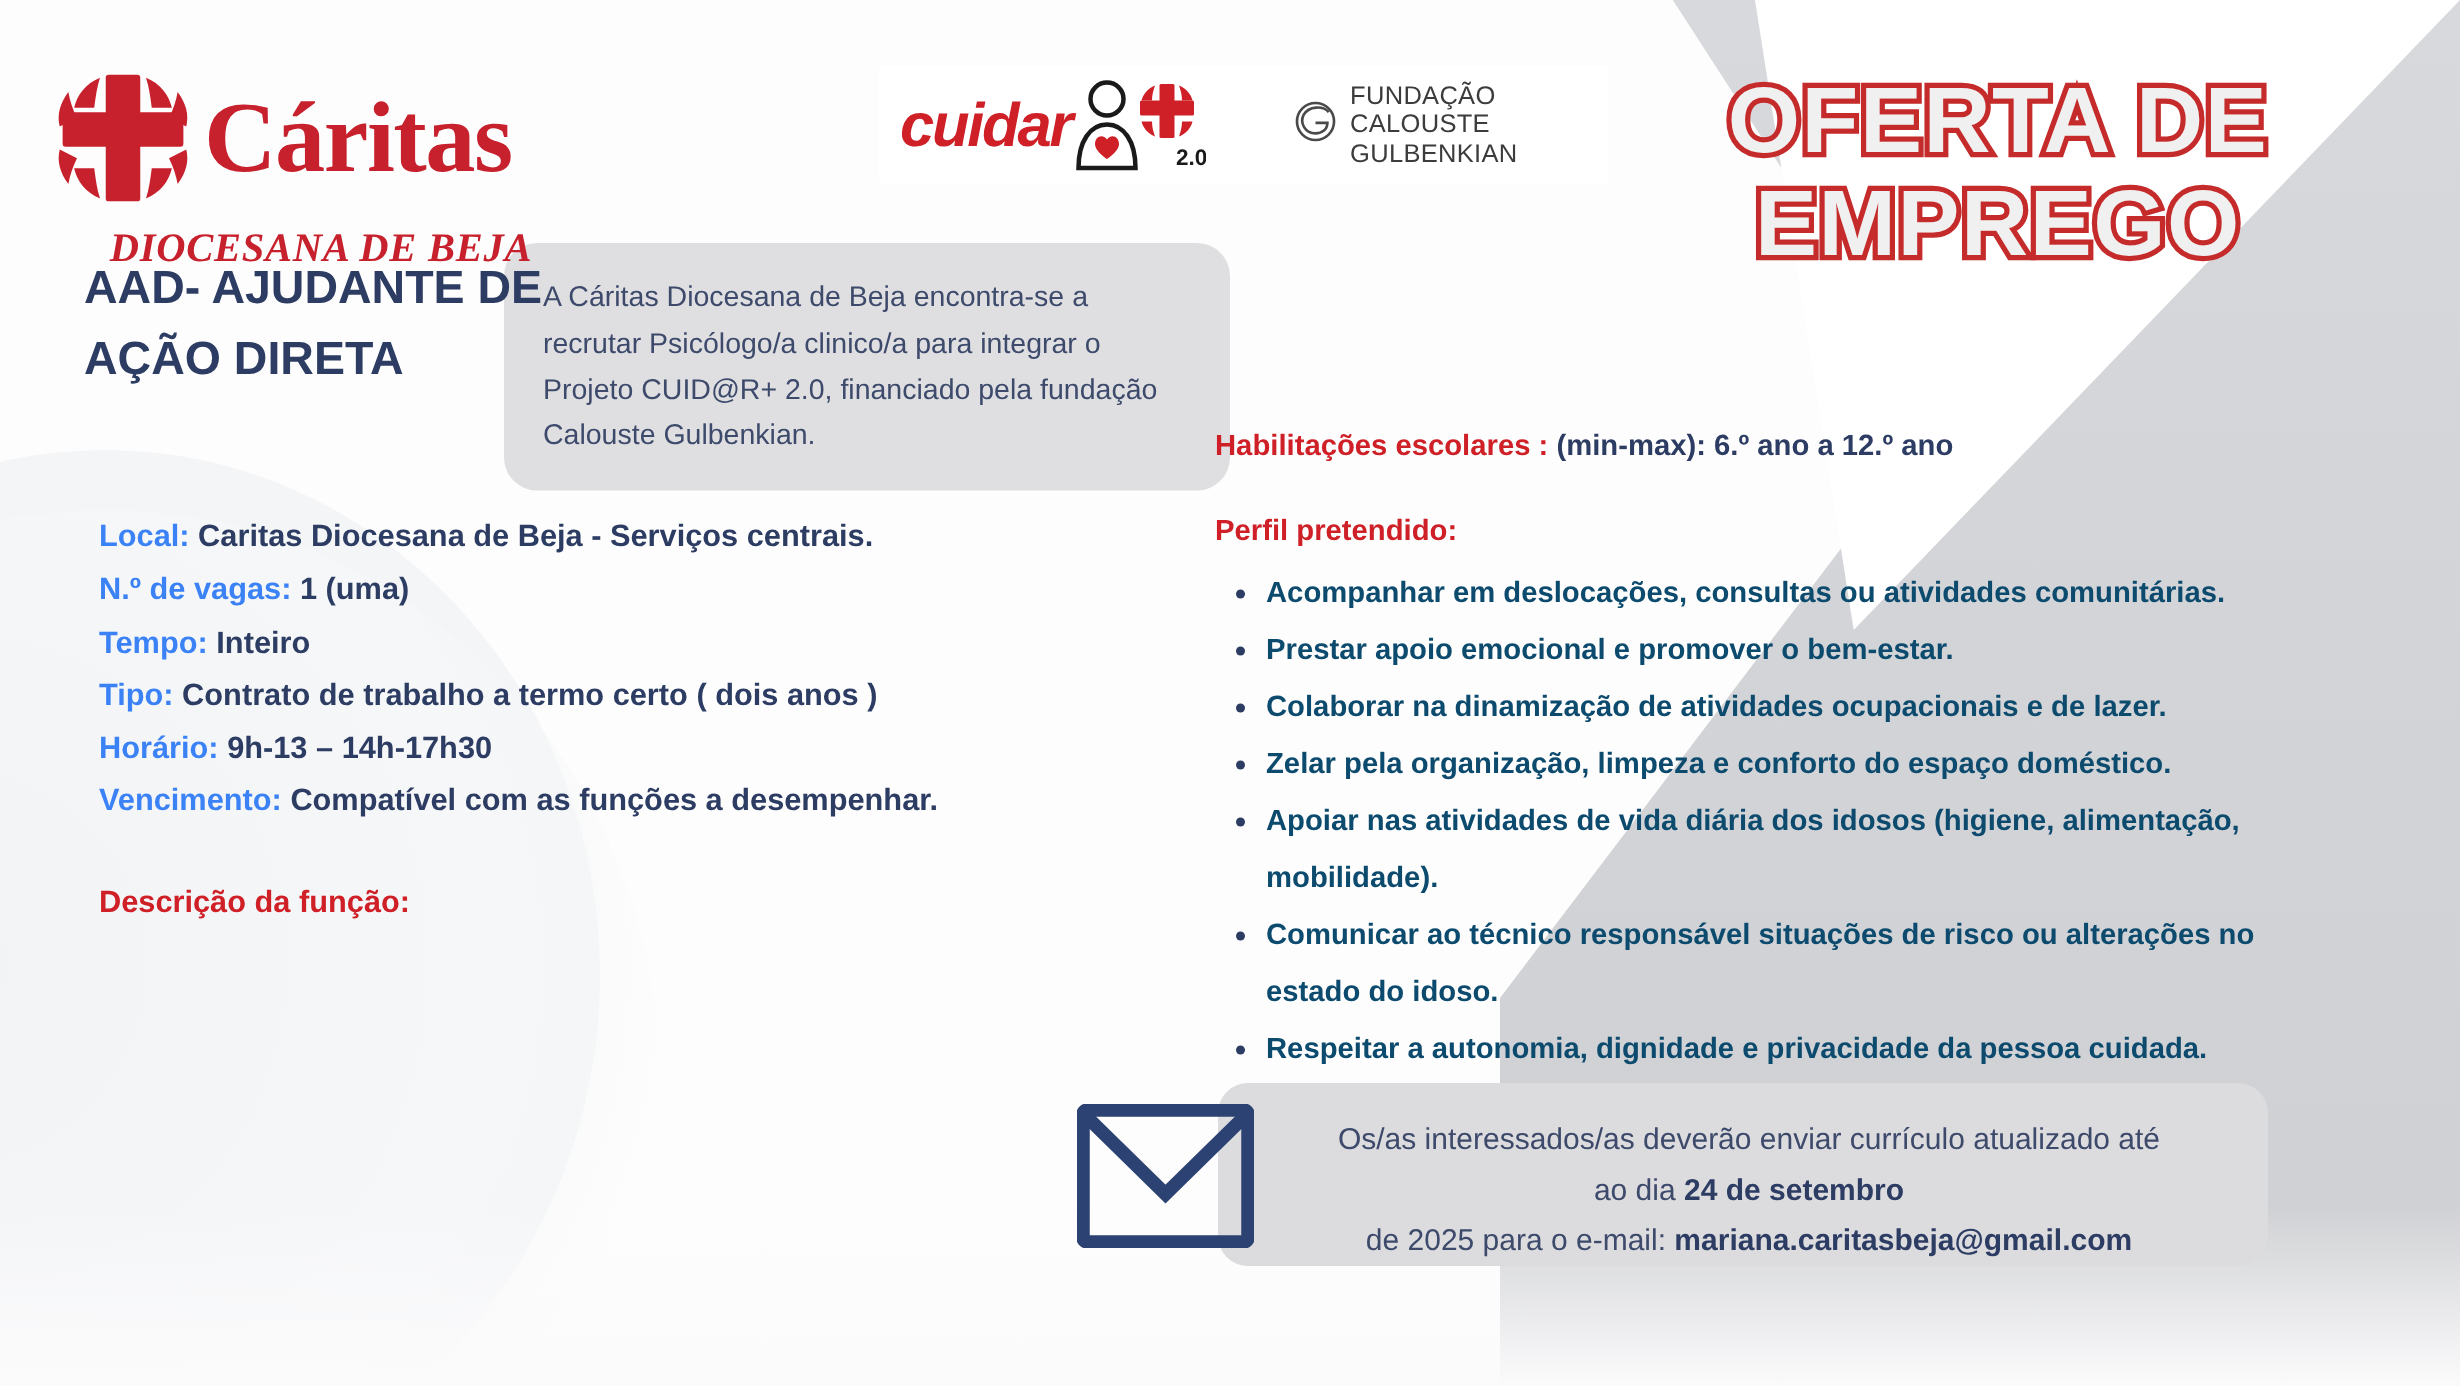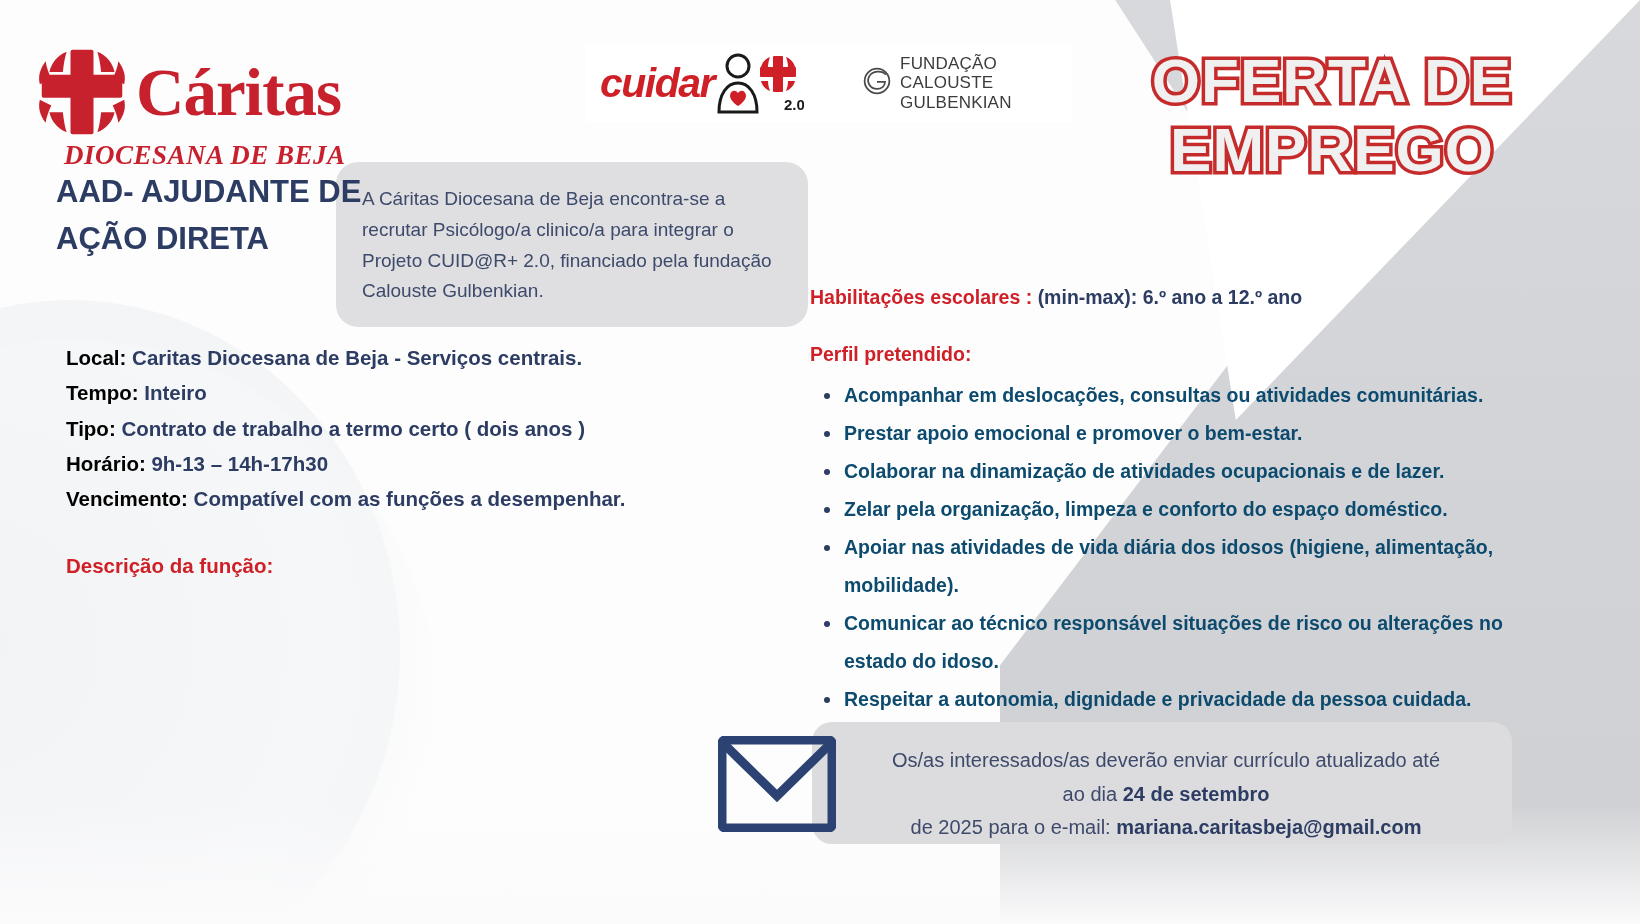--- a/index.html
+++ b/index.html
@@ -44,21 +44,21 @@
   .caritas-cross{width:96px;height:92px;flex:0 0 auto;}
   .caritas-word{
     font-family:"Liberation Serif",serif;
     font-size:67px;line-height:.96;color:#c8212e;font-weight:700;
     letter-spacing:-1px;
   }
   .caritas-sub{
     font-family:"Liberation Serif",serif;
     font-style:italic;font-weight:700;
     font-size:27px;letter-spacing:.5px;color:#c8212e;
-    text-align:left;margin-top:2px;padding-left:30px;
+    text-align:center;margin-top:12px;padding-left:30px;
   }
 
   .partner-band{
     position:absolute;left:586px;top:44px;width:486px;height:78px;
     background:#ffffff;z-index:3;display:flex;align-items:center;
   }
   .cuidar-logo{display:flex;align-items:center;margin-left:14px;}
   .cuidar-text{
     font-family:"Liberation Sans",sans-serif;
     font-weight:700;font-style:italic;font-size:41px;color:#cf2027;
@@ -90,29 +90,29 @@
 
   
   .job-title{
     position:absolute;left:56px;top:168px;width:310px;z-index:3;
     font-weight:700;font-size:31px;line-height:1.52;
     color:#2c3c63;
   }
   .intro-box{
     position:absolute;left:336px;top:162px;width:420px;
     background:#dfdfe1;border-radius:22px;
-    padding:22px 26px 20px 26px;z-index:2;
+    padding:22px 38px 20px 26px;z-index:2;
     color:#3d4a6b;font-size:19px;line-height:1.62;
   }
   .intro-box p{margin:0;}
 
   
   .details{position:absolute;left:66px;top:340px;width:640px;z-index:3;}
   .detail-row{font-size:20.5px;line-height:1.72;font-weight:700;}
-  .lab{color:#000000;}
+  .lab{color:#3b82f6;}
   .val{color:#2c3c63;}
 
   .section-head{
     margin-top:38px;font-size:20.5px;font-weight:700;color:#cf2027;
   }
   .bullets{margin:34px 0 0 0;padding-left:34px;list-style:none;}
   .bullets li{
     position:relative;font-size:20.5px;line-height:1.80;
     font-weight:700;color:#2c3c63;
   }
@@ -231,20 +231,21 @@
   <div class="job-title">AAD- AJUDANTE DE AÇÃO DIRETA</div>
 
   <div class="intro-box">
     <p style="white-space:pre-line;">A Cáritas Diocesana de Beja encontra-se a recrutar Psicólogo/a clinico/a para integrar o
 Projeto CUID@R+ 2.0, financiado pela fundação Calouste Gulbenkian.</p>
   </div>
 
   <div class="details">
     <div id="detail-rows">
         <div class="detail-row"><span class="lab">Local:</span><span class="val"> Caritas Diocesana de Beja - Serviços centrais.</span></div>
+        <div class="detail-row"><span class="lab">N.º de vagas:</span><span class="val"> 1 (uma)</span></div>
         <div class="detail-row"><span class="lab">Tempo:</span><span class="val"> Inteiro</span></div>
         <div class="detail-row"><span class="lab">Tipo:</span><span class="val"> Contrato de trabalho a termo certo ( dois anos )</span></div>
         <div class="detail-row"><span class="lab">Horário:</span><span class="val"> 9h-13 – 14h-17h30</span></div>
         <div class="detail-row"><span class="lab">Vencimento:</span><span class="val"> Compatível com as funções a desempenhar.</span></div>
       </div>
 
     <div class="section-head">Descrição da função:</div>
   </div>
 
   <div class="right-col">

